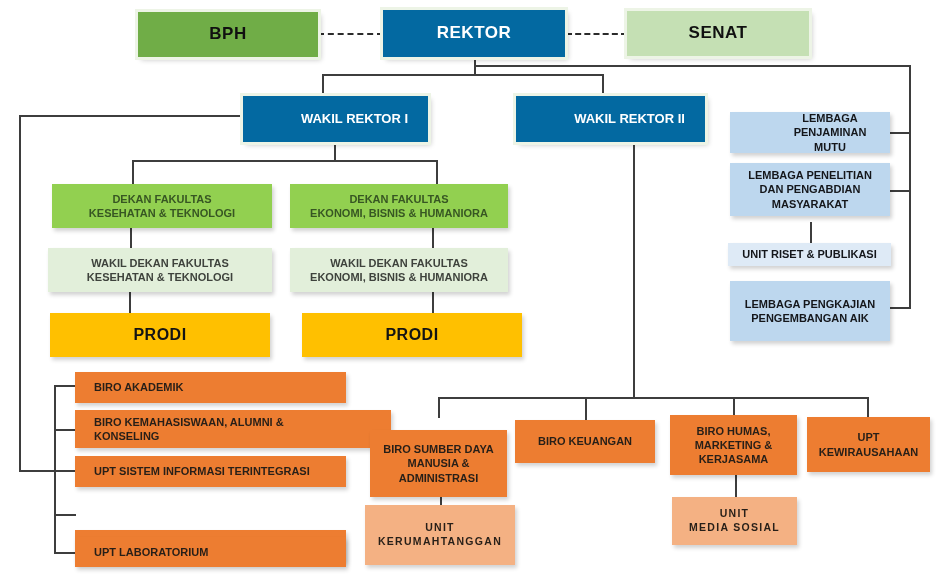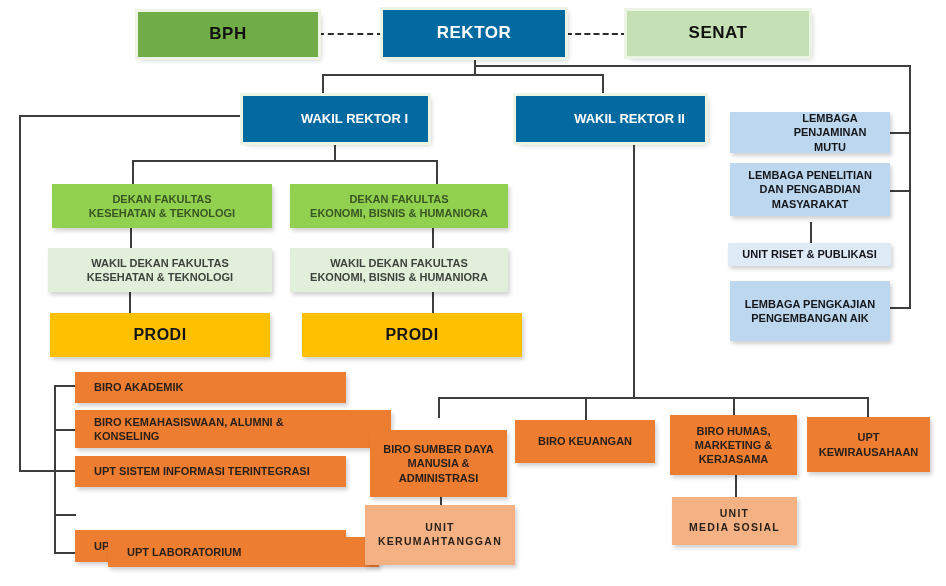--- a/index.html
+++ b/index.html
@@ -95,21 +95,21 @@
   <div class="node g-pale2 fz-sm" style="left:290px;top:248px;width:218px;height:44px;">WAKIL DEKAN FAKULTAS
 EKONOMI, BISNIS &amp; HUMANIORA</div>
   <div class="node gold fz-prodi" style="left:50px;top:313px;width:220px;height:44px;">PRODI</div>
   <div class="node gold fz-prodi" style="left:302px;top:313px;width:220px;height:44px;">PRODI</div>
 
   <div class="node org fz-sm left" style="left:75px;top:372px;width:271px;height:31px;">BIRO AKADEMIK</div>
   <div class="node org fz-sm left" style="left:75px;top:410px;width:316px;height:38px;">BIRO KEMAHASISWAAN, ALUMNI &amp;
 KONSELING</div>
   <div class="node org fz-sm left" style="left:75px;top:456px;width:271px;height:31px;">UPT SISTEM INFORMASI TERINTEGRASI</div>
   <div class="node org fz-sm left" style="left:75px;top:498px;width:271px;height:32px;margin-top:32px;">UPT PERPUSTAKAAN</div>
-  <div class="node org fz-sm left" style="left:75px;top:537px;width:271px;height:30px;margin-left:33px;">UPT LABORATORIUM</div>
+  <div class="node org fz-sm left" style="left:75px;top:537px;width:271px;height:30px;">UPT LABORATORIUM</div>
 
   <div class="node org fz-sm" style="left:370px;top:418px;width:137px;height:67px;margin-top:12px;">BIRO SUMBER DAYA
 MANUSIA &amp;
 ADMINISTRASI</div>
   <div class="node org fz-sm" style="left:515px;top:420px;width:140px;height:43px;">BIRO KEUANGAN</div>
   <div class="node org fz-sm" style="left:670px;top:415px;width:127px;height:60px;">BIRO HUMAS,
 MARKETING &amp;
 KERJASAMA</div>
   <div class="node org fz-sm" style="left:807px;top:417px;width:123px;height:55px;">UPT
 KEWIRAUSAHAAN</div>

